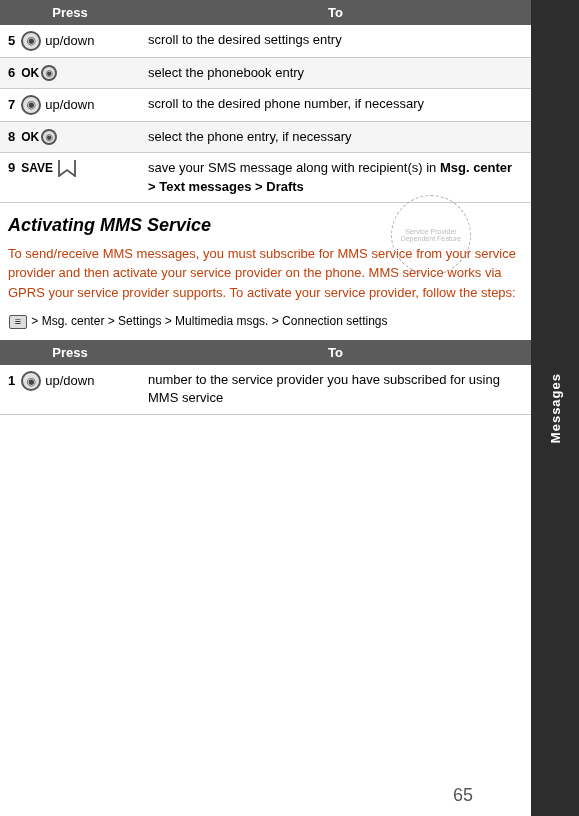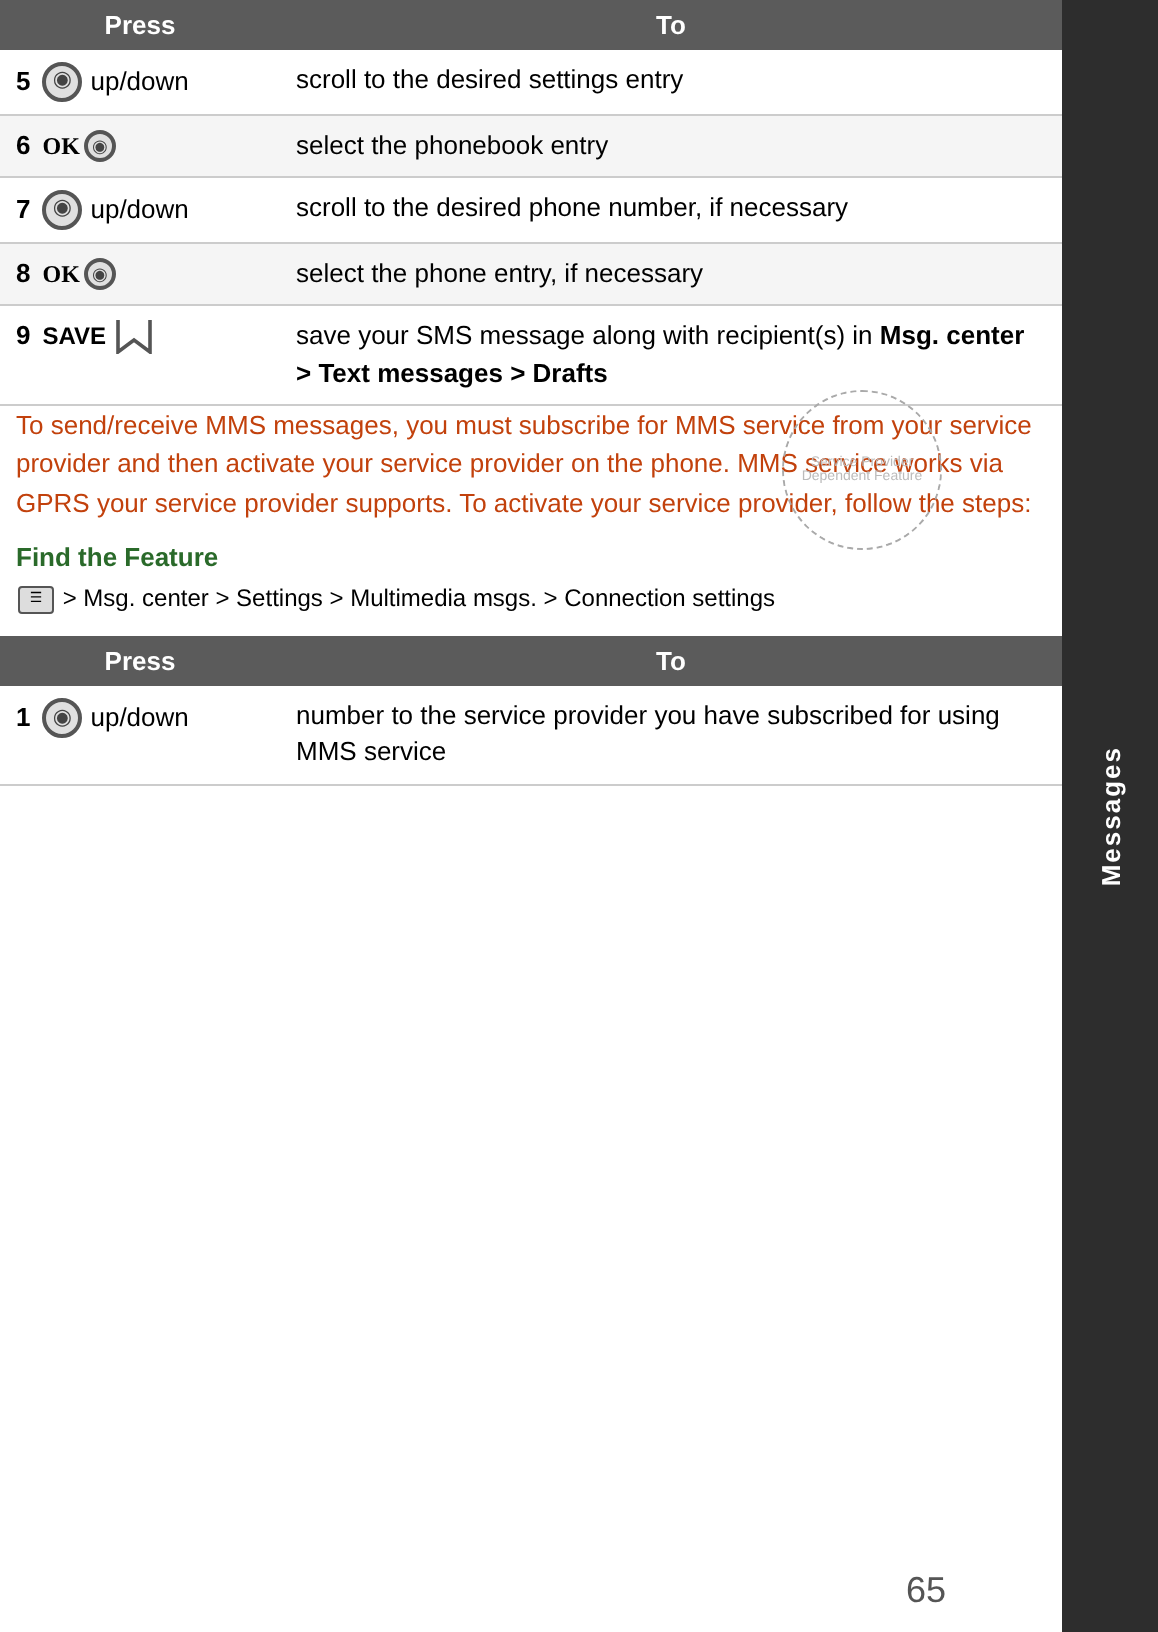--- a/index.html
+++ b/index.html
@@ -104,21 +104,20 @@
       content: '◉';
       font-size: 11px;
       color: #444;
     }
 
     
     .ok-icon-wrap {
       display: inline-flex;
       align-items: center;
       gap: 2px;
-      font-family: Liberation Serif, serif;
     }
     .ok-text {
       font-weight: bold;
       font-size: 12px;
     }
     .ok-circle {
       display: inline-flex;
       align-items: center;
       justify-content: center;
       width: 16px;
@@ -310,24 +309,24 @@
             <span>save your SMS message along with recipient(s) in </span><span class="bold-text">Msg. center &gt; Text messages &gt; Drafts</span>
           </td>
         </tr>
       </tbody>
     </table>
 
     <div class="watermark">
       <span>Service Provider Dependent Feature</span>
     </div>
 
+    <div class="section-heading">Activating MMS Service</div>
 
     <div class="body-text">To send/receive MMS messages, you must subscribe for MMS service from your service provider and then activate your service provider on the phone. MMS service works via GPRS your service provider supports. To activate your service provider, follow the steps:</div>
 
-    <div class="find-feature">Find the Feature</div>
     <div class="feature-path">
       <span class="menu-icon-inline">☰</span>
       <span>&gt; Msg. center &gt; Settings &gt; Multimedia msgs. &gt; Connection settings</span>
     </div>
 
     <table class="press-to-table">
       <thead>
         <tr>
           <th>Press</th>
           <th>To</th>

